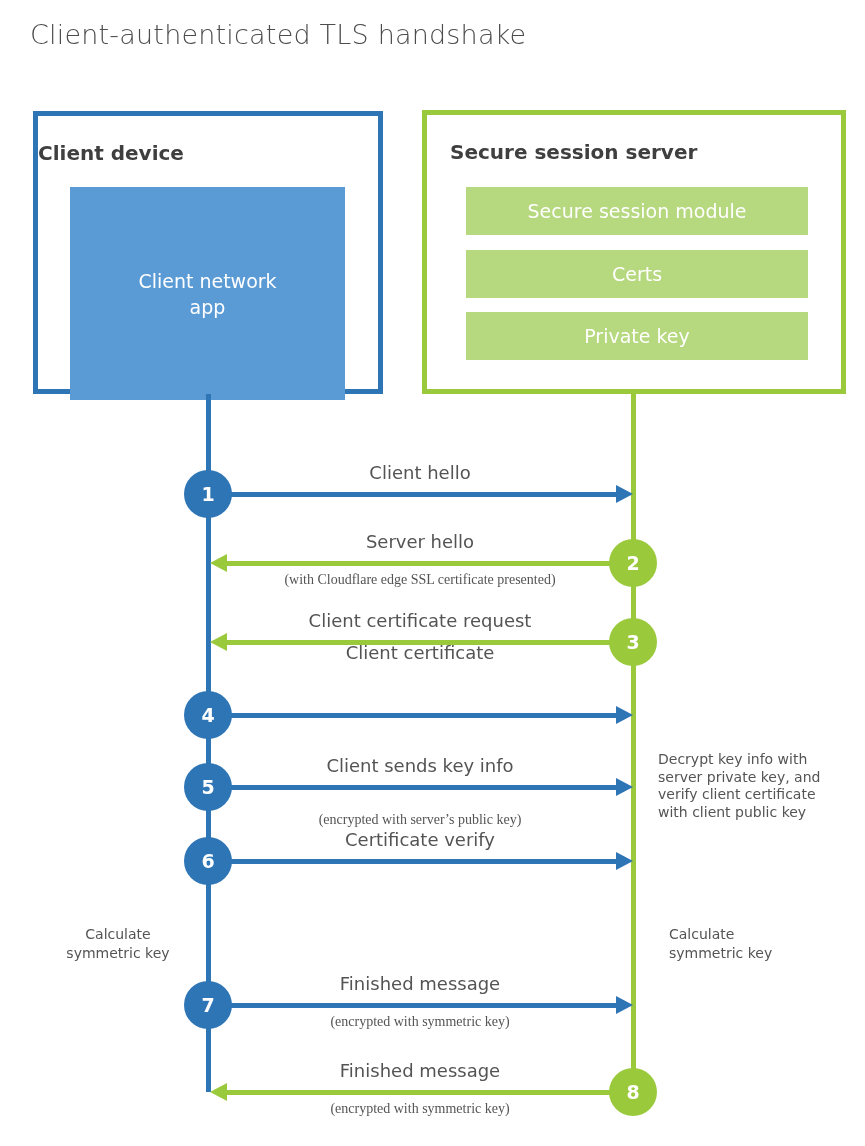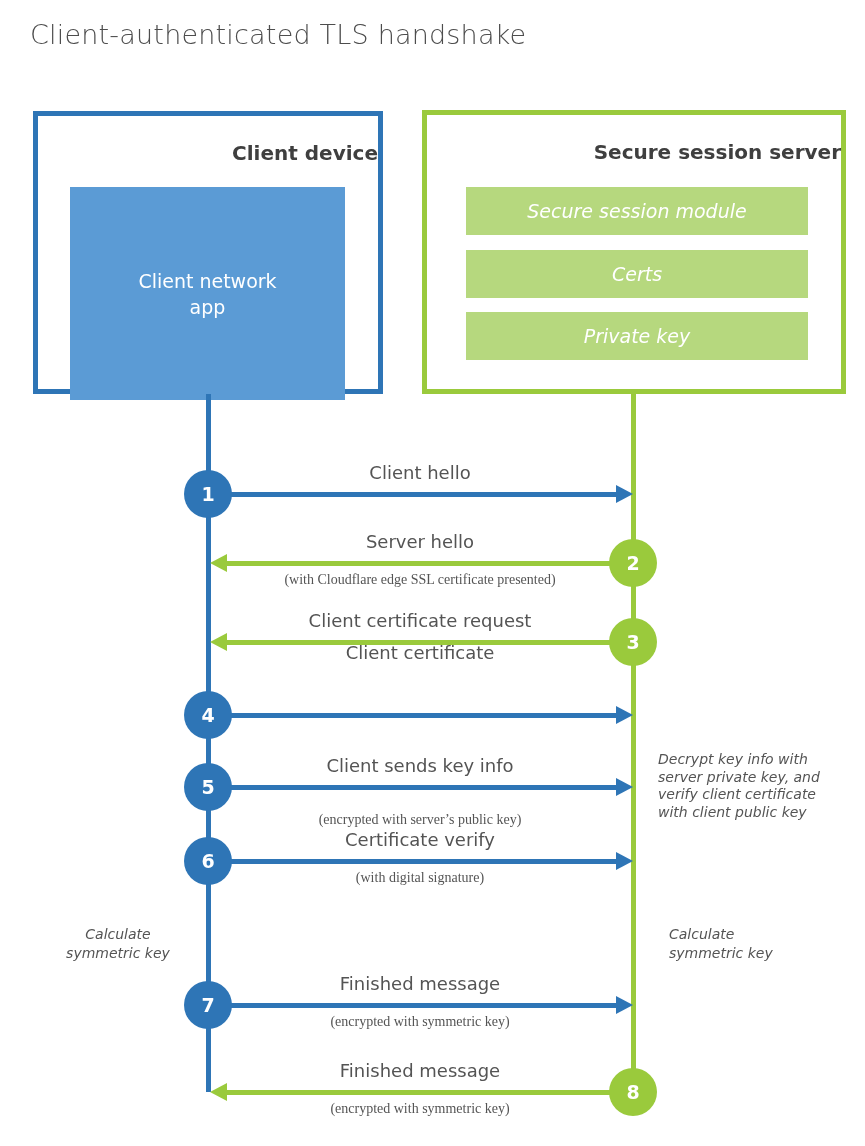--- a/index.html
+++ b/index.html
@@ -10,24 +10,24 @@
   html,body{background:#fff;}
   body{font-family:"DejaVu Sans","Liberation Sans",sans-serif;}
   .canvas{position:relative;width:865px;height:1146px;background:#ffffff;overflow:hidden;}
 
   .page-title{position:absolute;left:30px;top:19px;font-size:27px;font-weight:300;color:#4d4d4d;letter-spacing:.2px;}
 
   
   .actor-box{position:absolute;background:#fff;}
   .client-box{left:33px;top:111px;width:350px;height:283px;border:5px solid var(--blue);}
   .server-box{left:422px;top:110px;width:424px;height:284px;border:5px solid var(--green);padding-left:23px;}
-  .actor-title{margin-top:25px;text-align:right;font-size:20px;font-weight:bold;color:var(--text_dark);}
+  .actor-title{margin-top:25px;text-align:left;font-size:20px;font-weight:bold;color:var(--text_dark);}
   .app-box{position:absolute;left:32px;top:71px;width:275px;height:213px;background:var(--blue_fill);display:flex;align-items:center;justify-content:center;}
   .app-box p{width:170px;text-align:center;color:#fff;font-size:19px;line-height:26px;}
-  .module-bar{position:absolute;left:39px;width:342px;height:48px;background:var(--green_fill);display:flex;align-items:center;justify-content:center;color:#fff;font-size:19px;font-style:italic;}
+  .module-bar{position:absolute;left:39px;width:342px;height:48px;background:var(--green_fill);display:flex;align-items:center;justify-content:center;color:#fff;font-size:19px;}
   .bar-1{top:72px;} .bar-2{top:135px;} .bar-3{top:197px;}
 
   
   .lifeline{position:absolute;top:394px;width:5px;height:698px;}
   .lifeline.blue{left:206px;background:var(--blue);}
   .lifeline.green{left:631px;background:var(--green);}
 
   
   .circle{position:absolute;width:48px;height:48px;border-radius:50%;display:flex;align-items:center;justify-content:center;color:#fff;font-size:19px;font-weight:bold;}
   .circle.blue{background:var(--blue);left:184px;}
@@ -35,21 +35,21 @@
   .arrow-line{position:absolute;height:5px;}
   .arrow-line.blue{background:var(--blue);left:230px;width:386px;}
   .arrow-line.green{background:var(--green);left:227px;width:384px;}
   .arrow-head{position:absolute;width:0;height:0;border-top:9px solid transparent;border-bottom:9px solid transparent;}
   .arrow-head.right{left:616px;border-left:17px solid var(--blue);}
   .arrow-head.left{left:210px;border-right:17px solid var(--green);}
   .msg-label{position:absolute;left:210px;width:420px;text-align:center;font-size:18px;color:var(--text_gray);}
   .msg-sub{position:absolute;left:170px;width:500px;text-align:center;font-size:14px;color:var(--text_gray);font-family:Liberation Serif, serif;}
 
   
-  .note{position:absolute;font-size:14px;color:var(--text_gray);line-height:17.5px;font-style:italic;}
+  .note{position:absolute;font-size:14px;color:var(--text_gray);line-height:17.5px;}
   .note-decrypt{left:658px;top:751px;width:190px;text-align:left;}
   .note-calc-left{left:62px;top:925px;width:112px;text-align:center;line-height:18.5px;}
   .note-calc-right{left:669px;top:925px;width:112px;text-align:left;line-height:18.5px;}
 </style>
 </head>
 <body>
 
 <div class="canvas">
 
   <div class="page-title">Client-authenticated TLS handshake</div>
@@ -104,21 +104,20 @@
   <div class="arrow-line blue" style="top:785px"></div>
   <div class="arrow-head right" style="top:778px"></div>
   <div class="msg-sub" style="top:812px">(encrypted with server’s public key)</div>
   <div class="circle blue" style="top:763px">
       <span>5</span>
     </div>
 
   <div class="msg-label" style="top:829px">Certificate verify</div>
   <div class="arrow-line blue" style="top:859px"></div>
   <div class="arrow-head right" style="top:852px"></div>
-  <div class="msg-sub" style="top:870px">(with digital signature)</div>
   <div class="circle blue" style="top:837px">
       <span>6</span>
     </div>
 
   <div class="note note-decrypt">Decrypt key info with server private key, and verify client certificate with client public key</div>
   <div class="note note-calc-left">Calculate symmetric key</div>
   <div class="note note-calc-right">Calculate symmetric key</div>
 
   <div class="msg-label" style="top:973px">Finished message</div>
   <div class="arrow-line blue" style="top:1003px"></div>

